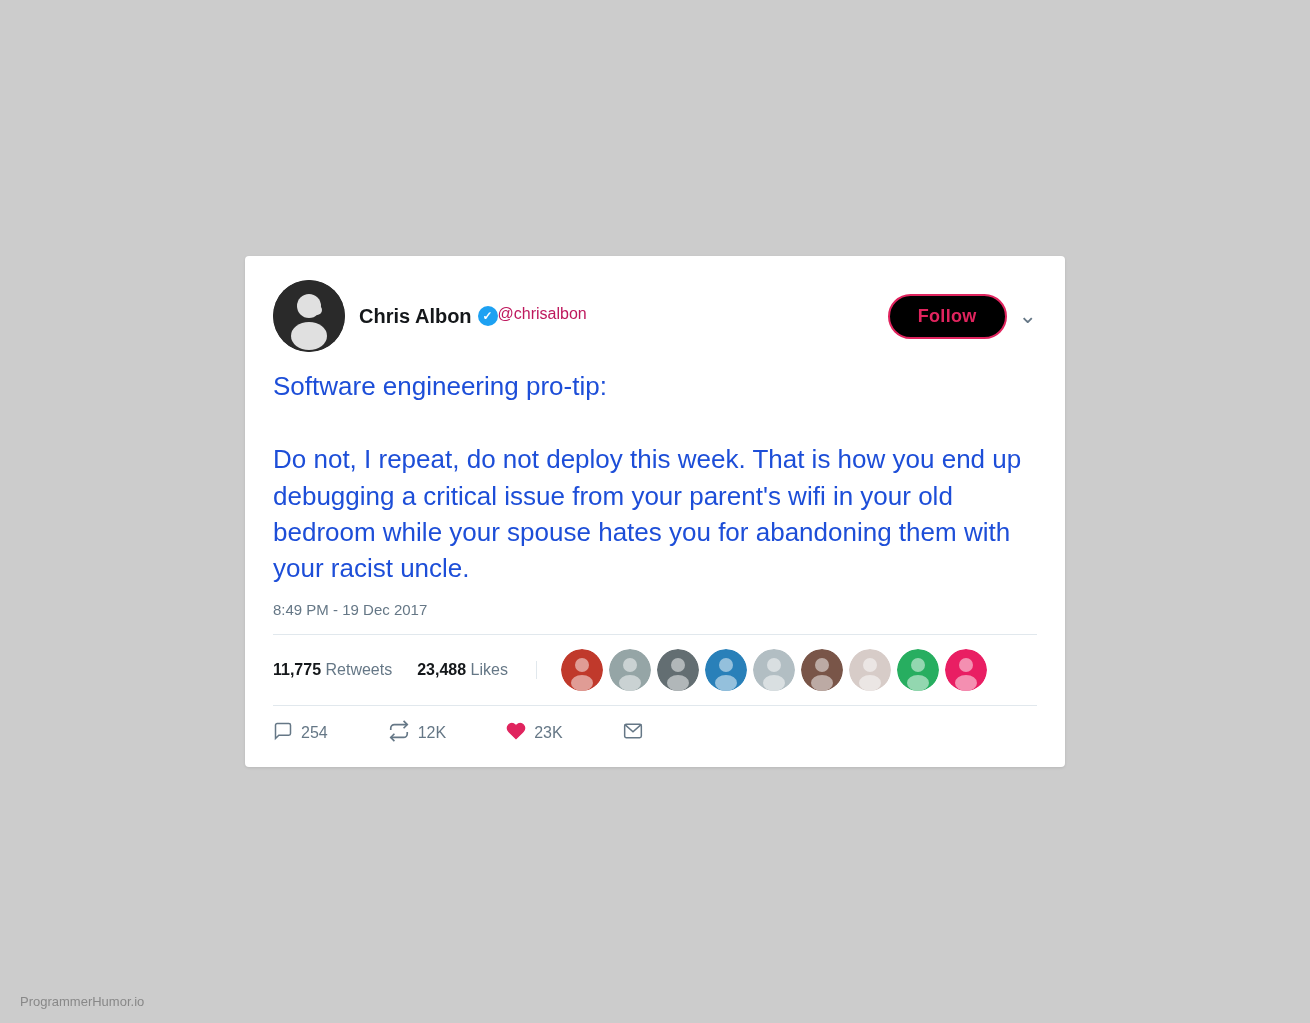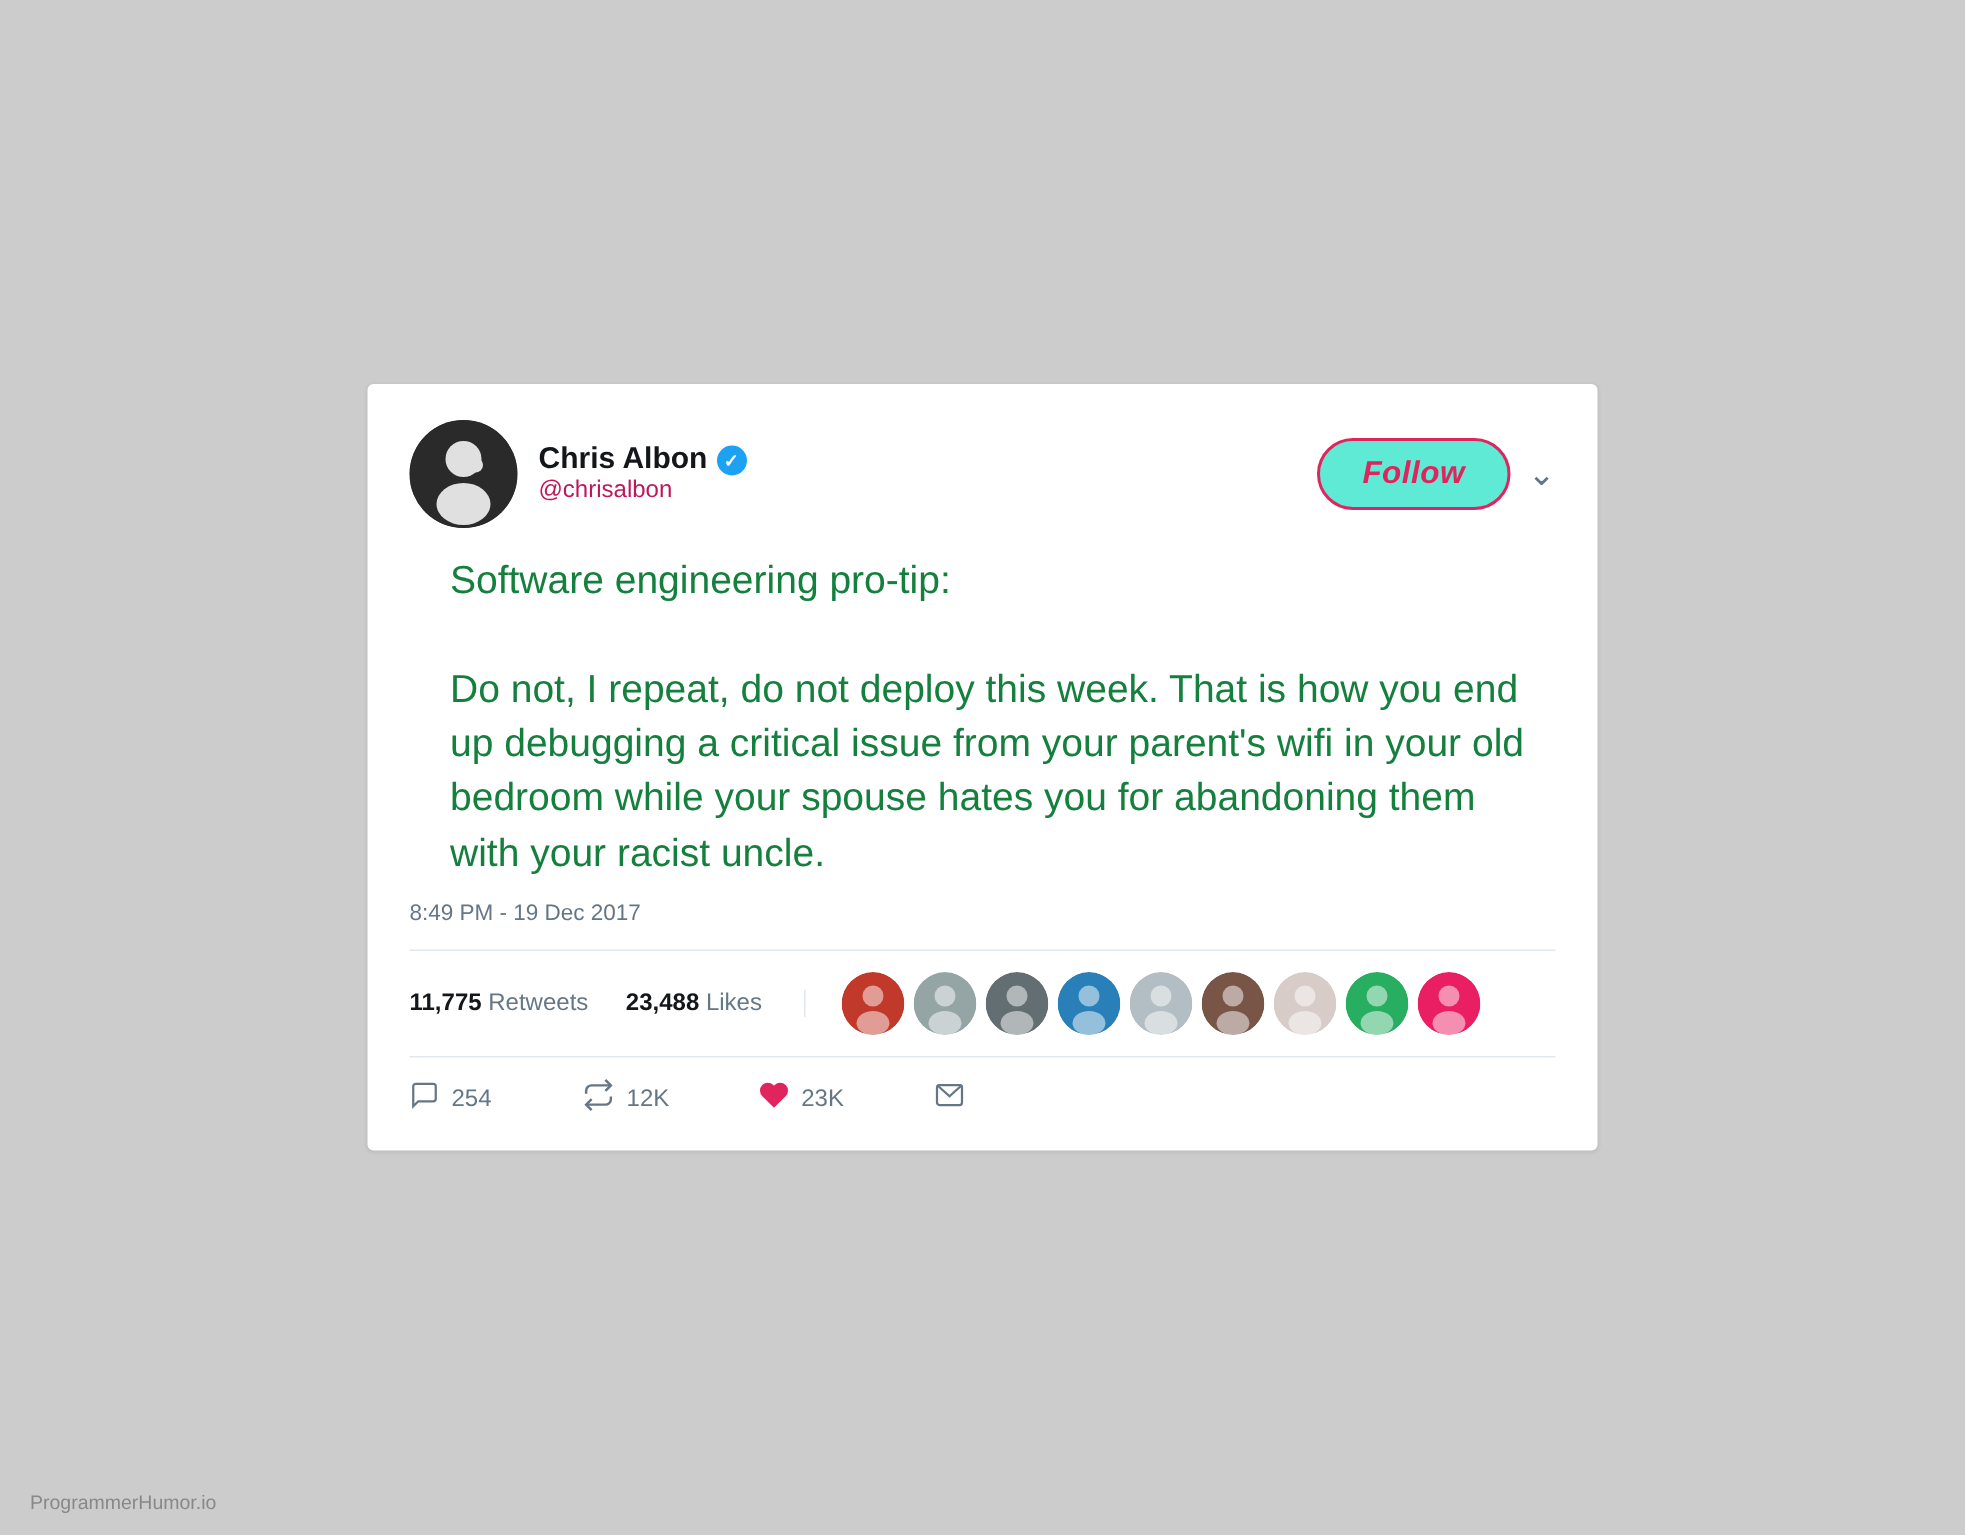--- a/index.html
+++ b/index.html
@@ -33,21 +33,21 @@
       width: 72px;
       height: 72px;
       border-radius: 50%;
       background: #333;
       overflow: hidden;
       flex-shrink: 0;
     }
     
     .user-info {
       display: flex;
-      flex-direction: column;
+      flex-direction: row;
     }
     .user-name-row {
       display: flex;
       align-items: center;
       gap: 6px;
     }
     .user-name {
       font-size: 20px;
       font-weight: 700;
       color: #14171a;
@@ -74,42 +74,40 @@
     }
     .tweet-header-right {
       display: flex;
       align-items: center;
       gap: 12px;
     }
     .follow-btn {
       border: 2px solid #e0245e;
       border-radius: 30px;
       padding: 10px 28px;
-      background: #5eead4;
+      background: #000000;
       color: #e0245e;
-      font-size: 21px;
+      font-size: 18px;
       font-weight: 700;
       cursor: pointer;
       letter-spacing: 0.3px;
-      font-style: italic;
     }
     .chevron-down {
       font-size: 22px;
       color: #657786;
       cursor: pointer;
     }
     .tweet-body {
       margin-bottom: 12px;
     }
     .tweet-text {
       font-size: 26px;
       line-height: 1.4;
-      color: #15803d;
+      color: #1d4ed8;
       margin-bottom: 14px;
-      margin-left: 27px;
     }
     .tweet-timestamp {
       font-size: 15px;
       color: #657786;
       margin-bottom: 16px;
     }
     .tweet-divider {
       border: none;
       border-top: 1px solid #e1e8ed;
       margin: 0;

